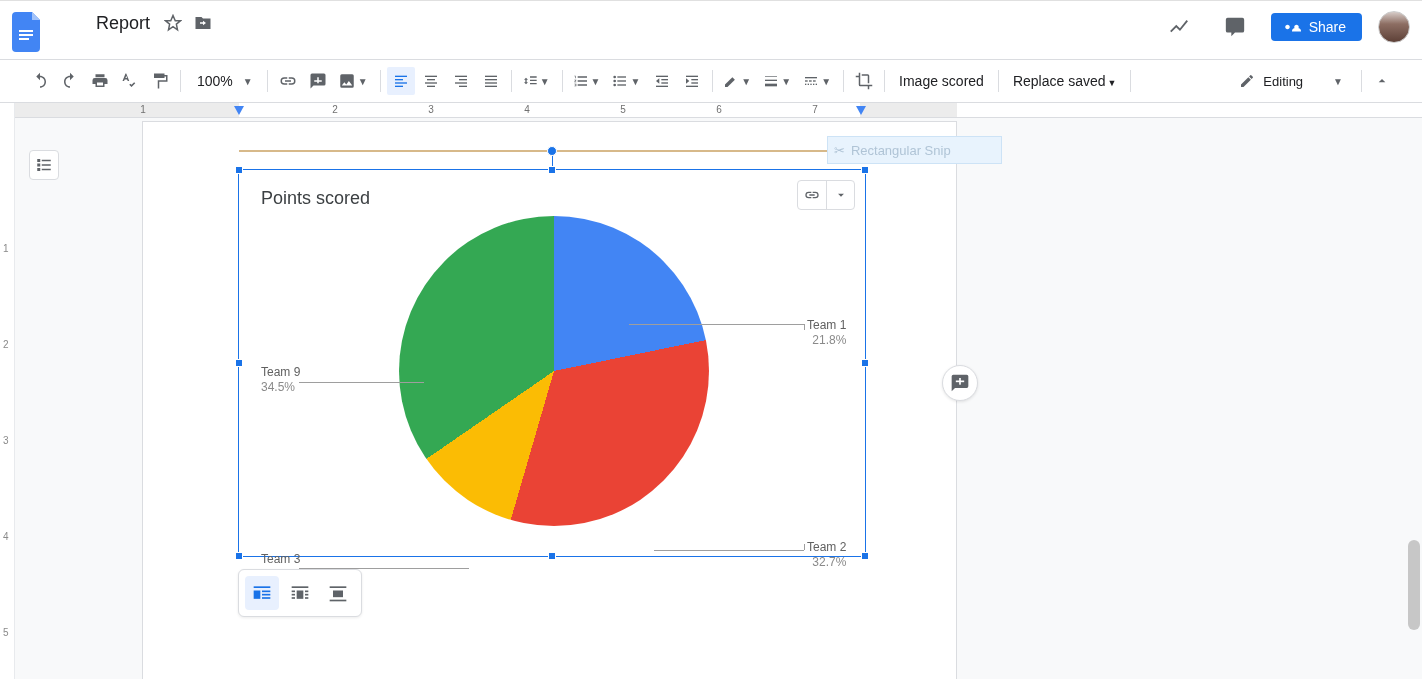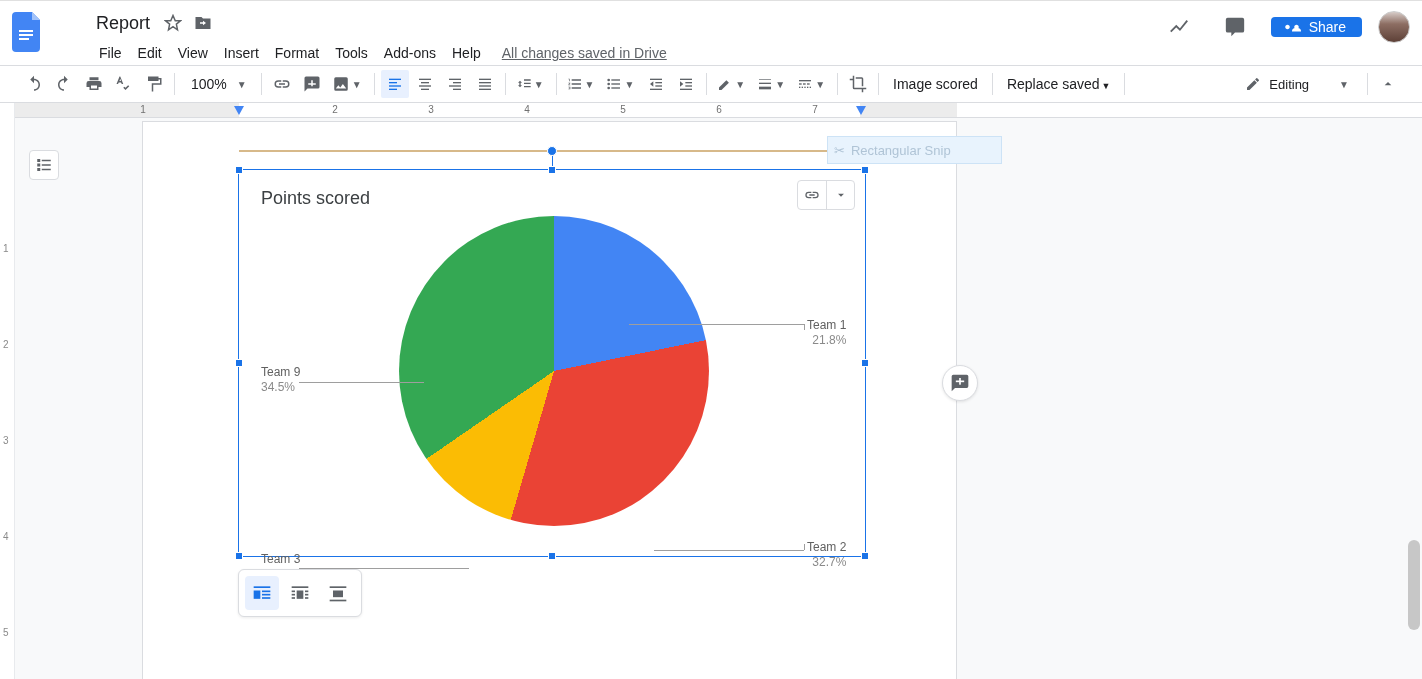--- a/index.html
+++ b/index.html
@@ -10,25 +10,25 @@
   .doc-icon { width:40px; height:54px; display:flex; align-items:center; justify-content:center; margin-top:-2px;}
   .title-area { flex:0 0 auto; padding-top:2px;margin-left:44px; }
   .title-row { display:flex; align-items:center; gap:8px; height:28px; }
   .doc-title { font-size:18px; color:#202124; padding:2px 4px; }
   .title-icon { color:#5f6368; display:flex; align-items:center; justify-content:center; width:22px; height:22px; }
   .menus { display:flex; gap:2px; font-size:14px; color:#202124; padding-top:4px; align-items:center;}
   .menu-item { padding:4px 7px; border-radius:4px; cursor:pointer; display:flex; align-items:center;}
   .saved-link { color:#5f6368; text-decoration:underline; margin-left:12px; font-size:14px; cursor:pointer;}
   .header-right { margin-left:auto; display:flex; align-items:center; gap:16px; padding-right:4px;}
   .hr-icon { width:40px; height:40px; display:flex; align-items:center; justify-content:center; color:#5f6368; cursor:pointer;}
-  .share-btn { background:#1a73e8; color:#fff; border:none; border-radius:4px; height:20px; padding:0 16px 0 12px; font-size:14px; font-weight:500; display:flex; align-items:center; gap:8px; cursor:pointer;}
+  .share-btn { background:#1a73e8; color:#fff; border:none; border-radius:4px; height:28px; padding:0 16px 0 12px; font-size:14px; font-weight:500; display:flex; align-items:center; gap:8px; cursor:pointer;}
   .avatar { width:32px; height:32px; border-radius:50%; background:linear-gradient(180deg,#d7ccc8 0%,#8d6e63 40%,#5d4037 100%); border:1px solid #ccc;}
 
   
-  .toolbar { display:flex; align-items:center; height:38px; border-top:1px solid #dadce0; border-bottom:1px solid #dadce0; padding:0 20px; font-size:13px; color:#5f6368;}
+  .toolbar { display:flex; align-items:center; height:44px; border-top:1px solid #dadce0; border-bottom:1px solid #dadce0; padding:0 26px; font-size:13px; color:#5f6368;}
   .tb-group { display:flex; align-items:center; gap:2px; }
   .tb-btn { min-width:28px; height:28px; padding:0 4px; display:flex; align-items:center; justify-content:center; border-radius:2px; cursor:pointer;}
   .tb-btn.active { background:#e8f0fe; color:#1a73e8; }
   .tb-sep { width:1px; height:22px; background:#dadce0; margin:0 6px; }
   .tb-text { padding:0 8px; color:#202124; font-size:14px; cursor:pointer;}
   .tb-drop { font-size:9px; margin-left:2px; display:inline-block;}
   .zoom { padding:0 6px 0 10px; color:#202124; font-size:14px; display:flex; align-items:center; }
 
   
   .workspace { position:relative; background:#f8f9fa; height:577px; overflow:hidden;}
@@ -95,31 +95,20 @@
             <path d="M12 2l3 7h7l-5.5 4.5L18 21l-6-4-6 4 1.5-7.5L2 9h7z"></path>
           </svg>
         </span>
       <span class="title-icon">
           <svg width="18" height="18" viewBox="0 0 24 24" fill="#5f6368">
             <path d="M10 4H2v16h20V6H12l-2-2z"></path>
             <path fill="#fff" d="M12 9v2h-4v2h4v2l4-3z"></path>
           </svg>
         </span>
     </div>
-    <div class="menus">
-      <span class="menu-item">File</span>
-      <span class="menu-item">Edit</span>
-      <span class="menu-item">View</span>
-      <span class="menu-item">Insert</span>
-      <span class="menu-item">Format</span>
-      <span class="menu-item">Tools</span>
-      <span class="menu-item">Add-ons</span>
-      <span class="menu-item">Help</span>
-      <span class="saved-link">All changes saved in Drive</span>
-    </div>
   </div>
   <div class="header-right">
     <span class="hr-icon">
         <svg width="22" height="22" viewBox="0 0 24 24" fill="none" stroke="#5f6368" stroke-width="2">
           <path d="M3 17l6-6 4 4 8-10"></path>
         </svg>
       </span>
     <span class="hr-icon">
         <svg width="22" height="22" viewBox="0 0 24 24" fill="#5f6368">
           <path d="M20 2H4a2 2 0 0 0-2 2v12a2 2 0 0 0 2 2h4v4l4-4h8a2 2 0 0 0 2-2V4a2 2 0 0 0-2-2z"></path>

